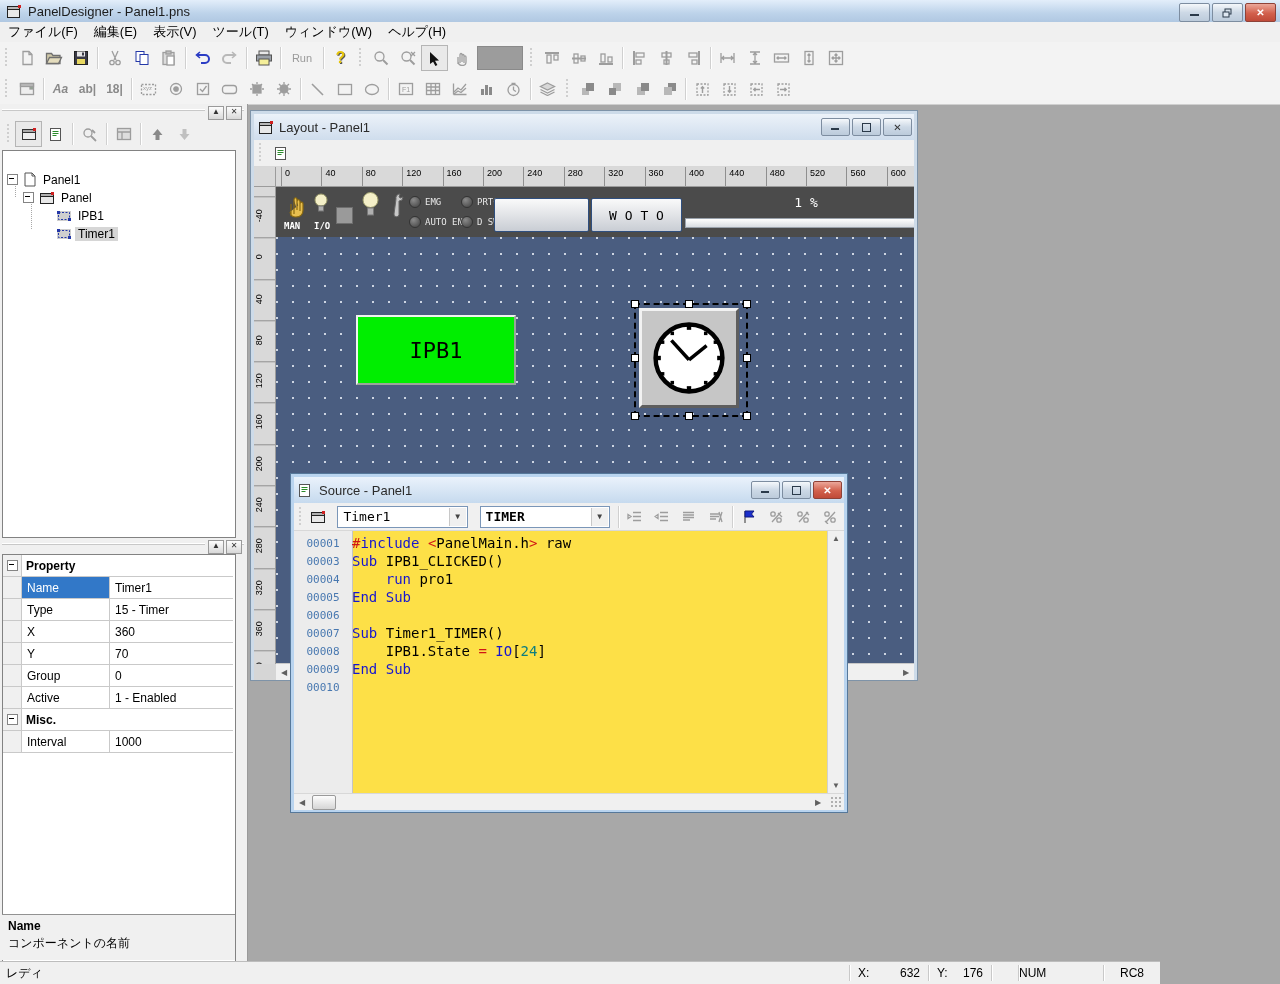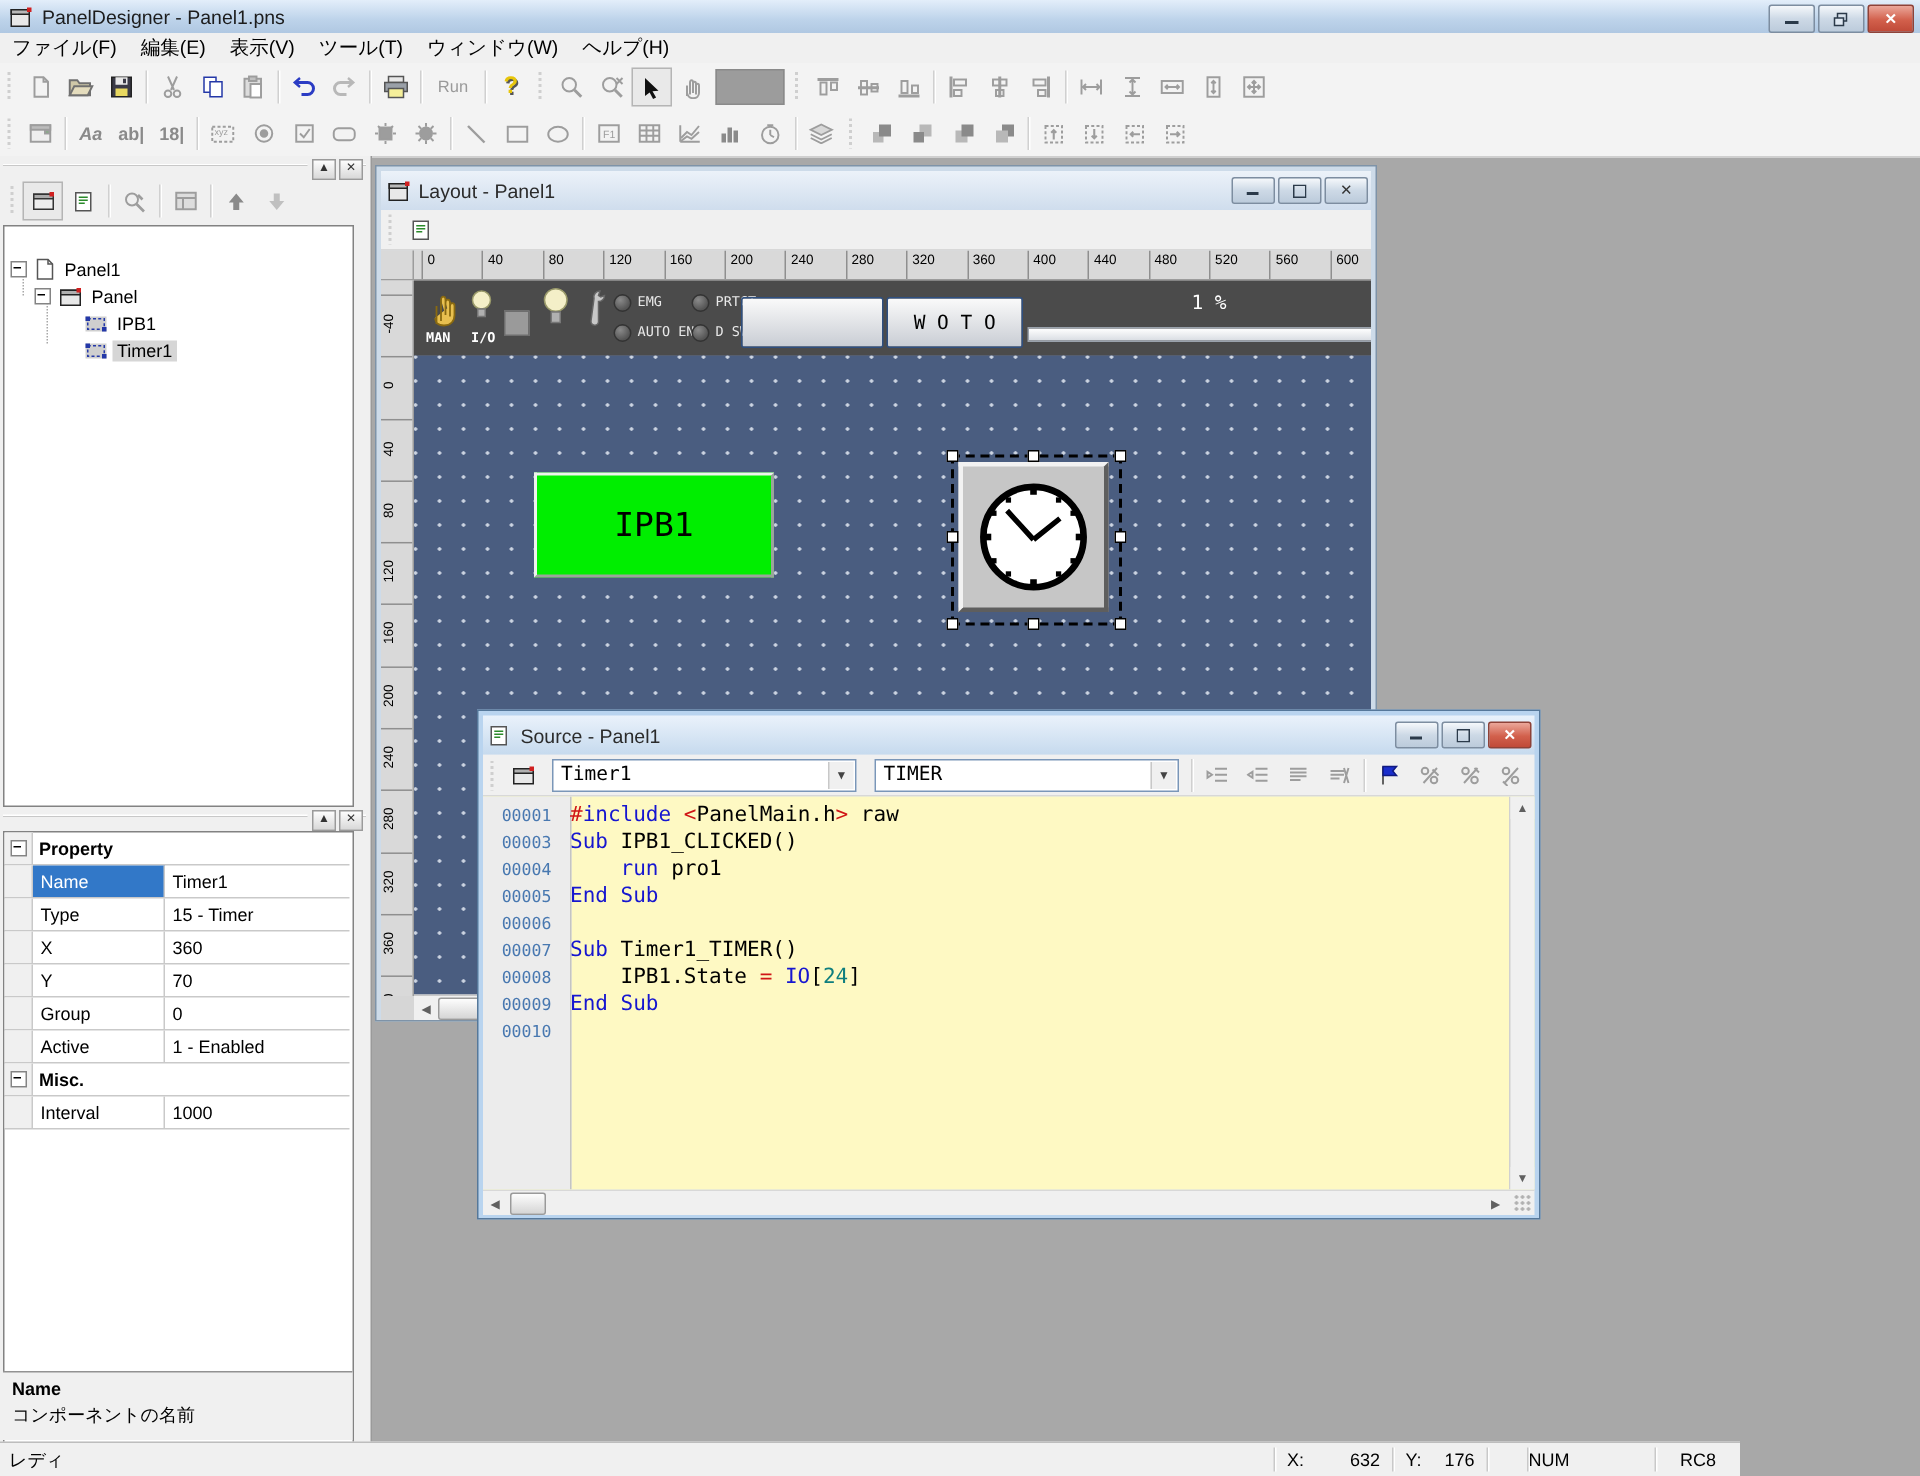--- a/index.html
+++ b/index.html
@@ -102,21 +102,21 @@
   .clockw{position:absolute;width:100px;height:100px;background:#c6c6c6;border:3px solid;border-color:#f2f2f2 #5e5e5e #5e5e5e #f2f2f2;box-sizing:border-box;display:flex;align-items:center;justify-content:center;}
   .hscroll{position:absolute;left:22px;right:0;bottom:0;height:16px;background:#f0f0f0;border-top:1px solid #c8c8c8;display:flex;align-items:center;}
   .sbtn{width:16px;height:15px;display:flex;align-items:center;justify-content:center;font-size:8px;color:#606060;background:#f0f0f0;}
   .sthumb{height:13px;background:linear-gradient(#fdfdfd,#d5d5d5);border:1px solid #9a9a9a;border-radius:2px;}
 
   
   .combo{height:20px;background:#fff;border:1px solid #7a96b8;display:flex;align-items:center;position:relative;
          font-family:"DejaVu Sans Mono",monospace;font-size:13px;padding-left:5px;}
   .combo .arrow{position:absolute;right:1px;top:1px;bottom:1px;width:16px;background:#f0f0f0;border-left:1px solid #c8c8c8;
         display:flex;align-items:center;justify-content:center;font-size:8px;color:#444;}
-  .codearea{position:relative;background:#fef9c3;overflow:hidden;}
+  .codearea{position:relative;background:#fde047;overflow:hidden;}
   .gutter-col{position:absolute;left:0;top:0;bottom:0;width:58px;background:#ececec;border-right:1px solid #c4c4c4;}
   .crow{position:relative;height:18px;display:flex;align-items:center;font-family:"DejaVu Sans Mono",monospace;}
   .lnum{width:58px;flex:0 0 auto;text-align:center;font-size:11px;color:#4878b0;}
   .ctext{white-space:pre;font-size:14px;padding-left:0;}
   .tok-b{color:#1616d0;} .tok-r{color:#d01616;} .tok-t{color:#0e7e7e;} .tok-p{color:#000;}
   .vscroll{position:absolute;right:0;top:0;bottom:0;width:16px;background:#f0f0f0;border-left:1px solid #d0d0d0;display:flex;flex-direction:column;justify-content:space-between;align-items:center;}
   .srchscroll{height:16px;background:#f0f0f0;display:flex;align-items:center;border-top:1px solid #d8d8d8;}
   .resize-grip{width:12px;height:12px;margin-left:auto;background:
      radial-gradient(circle,#b0b0b0 1px,transparent 1.3px);background-size:4px 4px;}
 
@@ -805,21 +805,21 @@
       </div>
 
       <div class="hscroll">
         <span class="sbtn">◀</span>
         <span class="sthumb" style="width:120px;"></span>
         <span class="sbtn" style="margin-left:auto;">▶</span>
       </div>
     </div>
   </div>
 
-  <div class="mdiwin frame-active" style="left:290px;top:473px;width:709px;height:340px;margin-left:28px;">
+  <div class="mdiwin frame-active" style="left:290px;top:473px;width:558px;height:340px;">
     <div class="wtitle" style="background:linear-gradient(#eaf2fb,#c6daee);">
       <svg class="appico" style="margin-left:4px" width="13" height="15">
         <rect x="1.5" y="1.5" width="10" height="12" fill="#fff" stroke="#555"></rect>
           <path d="M3.5 4.5h6M3.5 6.5h6M3.5 8.5h4" stroke="#2a8a2a" fill="none"></path>
       </svg>
       <span class="ttext">Source - Panel1</span>
       <div class="winbtns">
         <div class="wbtn sm">
             <svg width="9" height="8">
               <rect x="0" y="5" width="8" height="2" fill="#2b3a4a"></rect>
@@ -839,21 +839,21 @@
           <svg width="16" height="14">
             <rect x="1.5" y="2.5" width="13" height="10" fill="#e8e8e8" stroke="#222"></rect>
             <rect x="1.5" y="2.5" width="13" height="3" fill="#b0b0b0" stroke="#222"></rect>
             <rect x="12" y="1" width="3" height="3" fill="#d02020"></rect>
           </svg>
         </div>
       <div class="combo" style="width:196px;margin-left:6px;">
         <span>Timer1</span>
         <span class="arrow">▼</span>
       </div>
-      <div class="combo" style="width:196px;margin-left:12px;">
+      <div class="combo" style="width:196px;margin-left:12px;font-weight:bold;">
         <span>TIMER</span>
         <span class="arrow">▼</span>
       </div>
       <span class="tsep" style="margin-left:8px;"></span>
       <div class="tbtn">
           <svg width="15" height="13" class="ticon-gray">
             <path d="M6 2.5h8M6 6.5h8M6 10.5h8M1 4.5l3 2-3 2z"></path>
           </svg>
         </div>
       <div class="tbtn">

